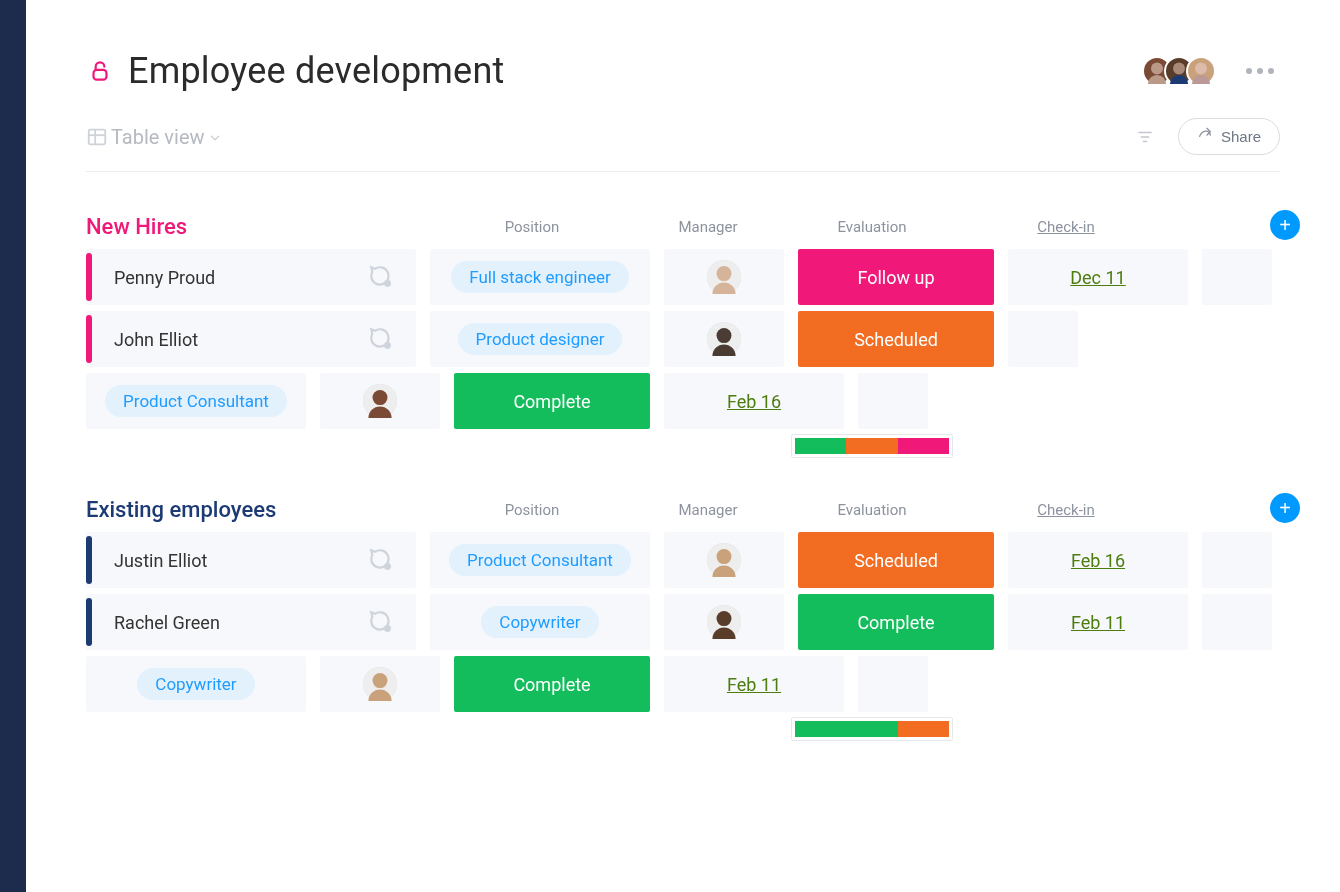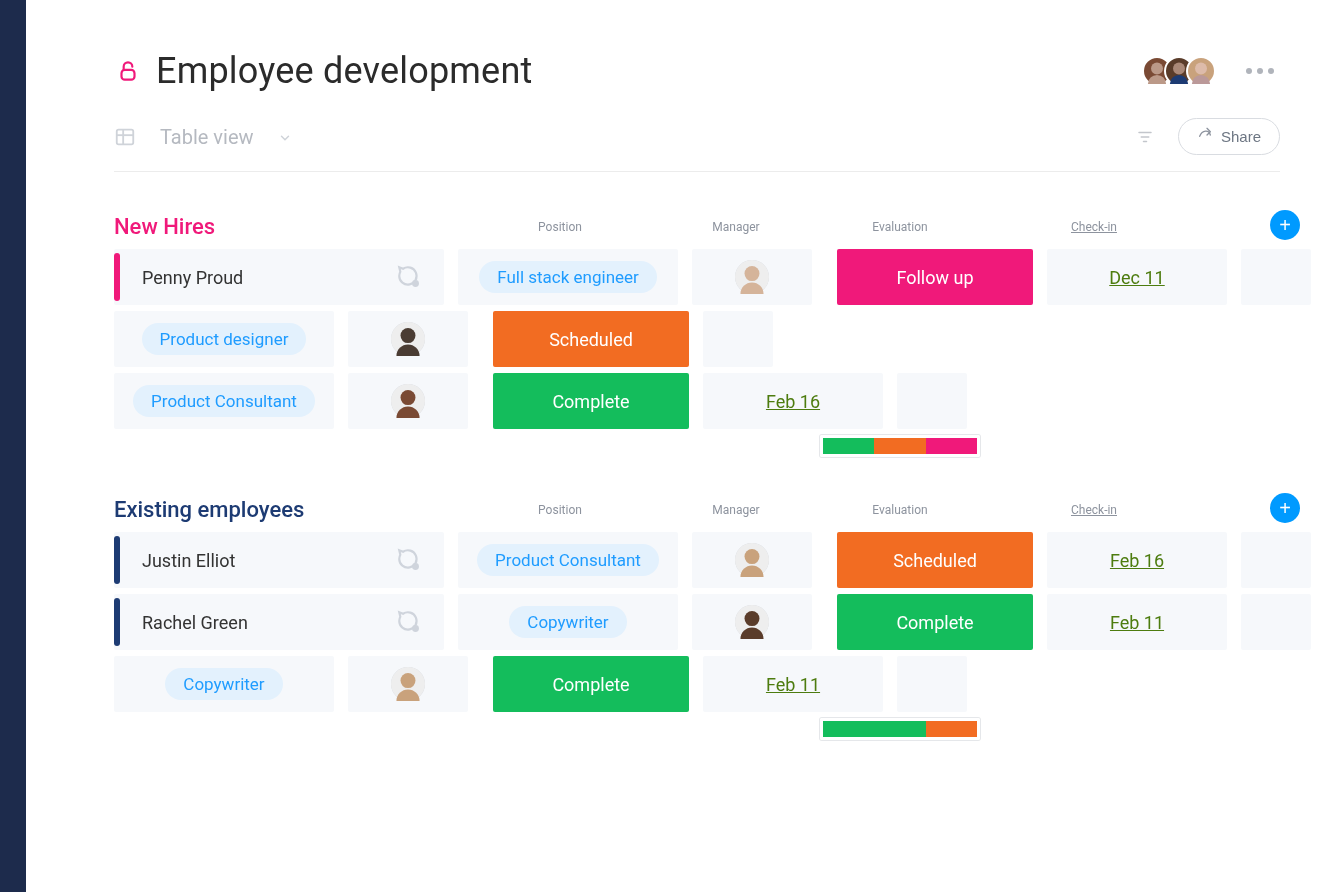--- a/index.html
+++ b/index.html
@@ -11,21 +11,21 @@
     background: #fff;
     display: flex;
   }
   .sidebar-rail {
     width: 26px;
     background: #1d2b4c;
     flex-shrink: 0;
   }
   .main {
     flex: 1;
-    padding: 50px 60px 40px 88px;
+    padding: 50px 60px 40px 60px;
     min-width: 0;
   }
 
   
   .header {
     display: flex;
     align-items: center;
     justify-content: space-between;
     margin-bottom: 26px;
   }
@@ -76,21 +76,21 @@
     display: flex;
     align-items: center;
     justify-content: space-between;
     padding-bottom: 16px;
     border-bottom: 1px solid #ececec;
     margin-bottom: 42px;
   }
   .view-select {
     display: flex;
     align-items: center;
-    gap: 24px;
+    gap: 3px;
     color: #b5b9c0;
     font-size: 20px;
     cursor: pointer;
   }
   .view-select .table-icon {
     width: 22px; height: 22px;
     display: inline-flex;
   }
   .chev { width: 14px; height: 14px; display: inline-flex; }
   .toolbar-right {
@@ -126,21 +126,21 @@
     position: relative;
   }
   .group-title {
     font-size: 22px;
     font-weight: 500;
     flex-basis: 330px;
     flex-shrink: 0;
   }
   .col-head {
     color: #8d939e;
-    font-size: 12px;
+    font-size: 15px;
     text-align: center;
   }
   .add-btn {
     position: absolute;
     right: -20px;
     top: -4px;
     width: 30px; height: 30px;
     border-radius: 50%;
     background: #009aff;
     color: #fff;
@@ -199,21 +199,20 @@
     padding: 6px 18px;
     font-size: 17px;
   }
   .cell-mgr .avatar {
     width: 34px; height: 34px; border-radius: 50%;
     background: #cfd4dc;
     display: inline-flex; align-items: center; justify-content: center;
   }
   .cell-eval {
     background: transparent;
-    margin-left: 11px;
   }
   .status-chip {
     width: 100%;
     height: 100%;
     display: flex;
     align-items: center;
     justify-content: center;
     border-radius: 2px;
     color: #fff;
     font-size: 18px;
@@ -364,20 +363,28 @@
   </svg>
             </span>
       </div>
       <div class="cell cell-eval col-eval">
         <div class="status-chip" style="background:#f0197a">Follow up</div>
       </div>
       <div class="cell cell-check col-check">Dec 11</div>
       <div class="cell col-last"></div>
     </div>
         <div class="row">
+      <div class="cell cell-name col-name">
+        <span class="name-indicator" style="background:#f0197a"></span>
+        <span>John Elliot</span>
+        <span class="chat-icon"><svg viewBox="0 0 24 24" width="26" height="26" fill="none" stroke="#cfd4dc" stroke-width="2">
+    <path d="M21 11a8 8 0 1 1-3.5-6.6L21 3l-1 4.2A8 8 0 0 1 21 11z" transform="scale(-1,1) translate(-24,0)"></path>
+    <circle cx="18" cy="18" r="3.2" fill="#cfd4dc" stroke="none"></circle>
+  </svg></span>
+      </div>
       <div class="cell col-pos">
         <span class="pill">Product designer</span>
       </div>
       <div class="cell cell-mgr col-mgr">
         <span class="avatar">
               <svg class="face" viewBox="0 0 10 10">
     <circle cx="5" cy="5" r="5" fill="#eee"></circle>
     <circle cx="5" cy="4" r="2.2" fill="#4a3c33"></circle>
     <path d="M1.6 10a3.4 3.4 0 0 1 6.8 0" fill="#4a3c33"></path>
   </svg>

